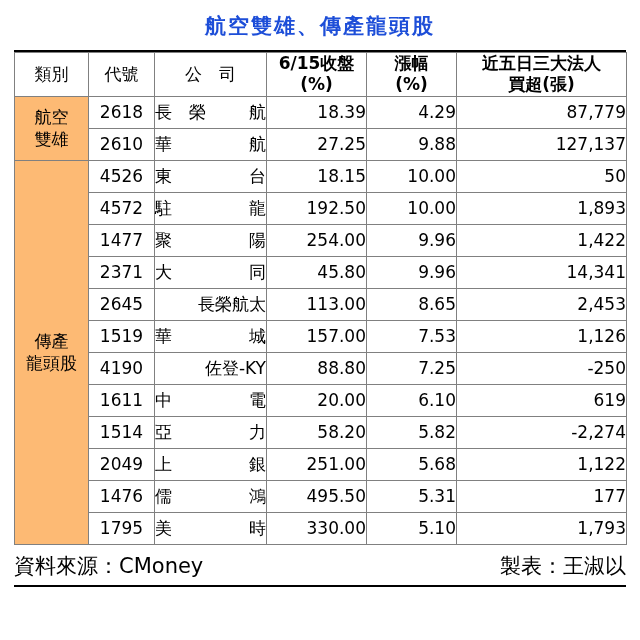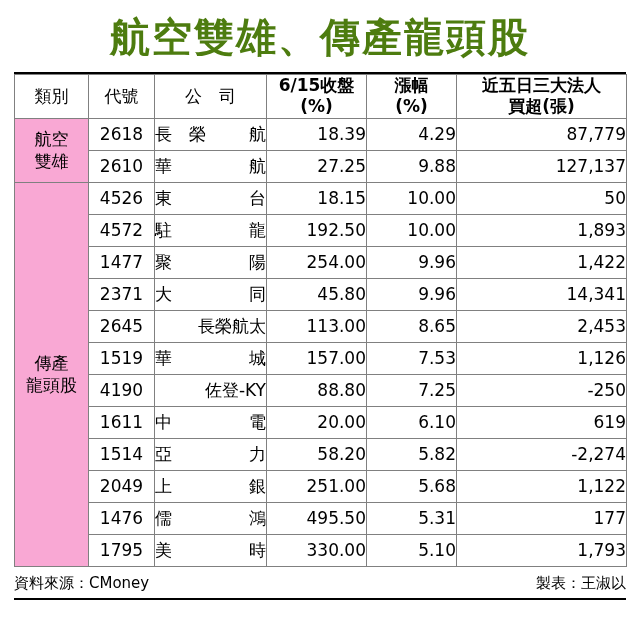--- a/index.html
+++ b/index.html
@@ -19,24 +19,24 @@
     height: 640px;
     box-sizing: border-box;
     padding: 8px 14px 0 14px;
     background: #ffffff;
   }
   .title-bar {
     text-align: center;
     padding: 6px 0 10px 0;
   }
   .title {
-    font-size: 40px;
+    font-size: 21px;
     font-weight: bold;
     letter-spacing: 2px;
-    color: #4d7c0f;
+    color: #1d4ed8;
     line-height: 1.15;
     white-space: nowrap;
   }
   .rule {
     height: 2px;
     background: #000000;
     margin: 2px 0 0 0;
   }
   table.data {
     border-collapse: collapse;
@@ -53,21 +53,21 @@
   }
   .hdr td {
     height: 56px;
     text-align: center;
     font-size: 17px;
     font-weight: bold;
     line-height: 1.25;
     background: #ffffff;
   }
   .catcell {
-    background: #f9a8d4;
+    background: #fdba74;
     text-align: center;
     font-weight: bold;
     font-size: 17px;
     line-height: 1.3;
   }
   .code {
     text-align: center;
   }
   .name {
     text-align: right;
@@ -88,21 +88,21 @@
   .col-name { width: 112px; }
   .col-close { width: 100px; }
   .col-chg { width: 90px; }
   .col-net { width: 170px; }
 
   .footer {
     display: flex;
     justify-content: space-between;
     align-items: center;
     width: 612px;
-    font-size: 15px;
+    font-size: 21px;
     padding-top: 7px;
   }
   .footer .left, .footer .right {
     white-space: nowrap;
   }
   .bottom-rule {
     height: 2px;
     background: #000000;
     width: 612px;
     margin-top: 5px;

